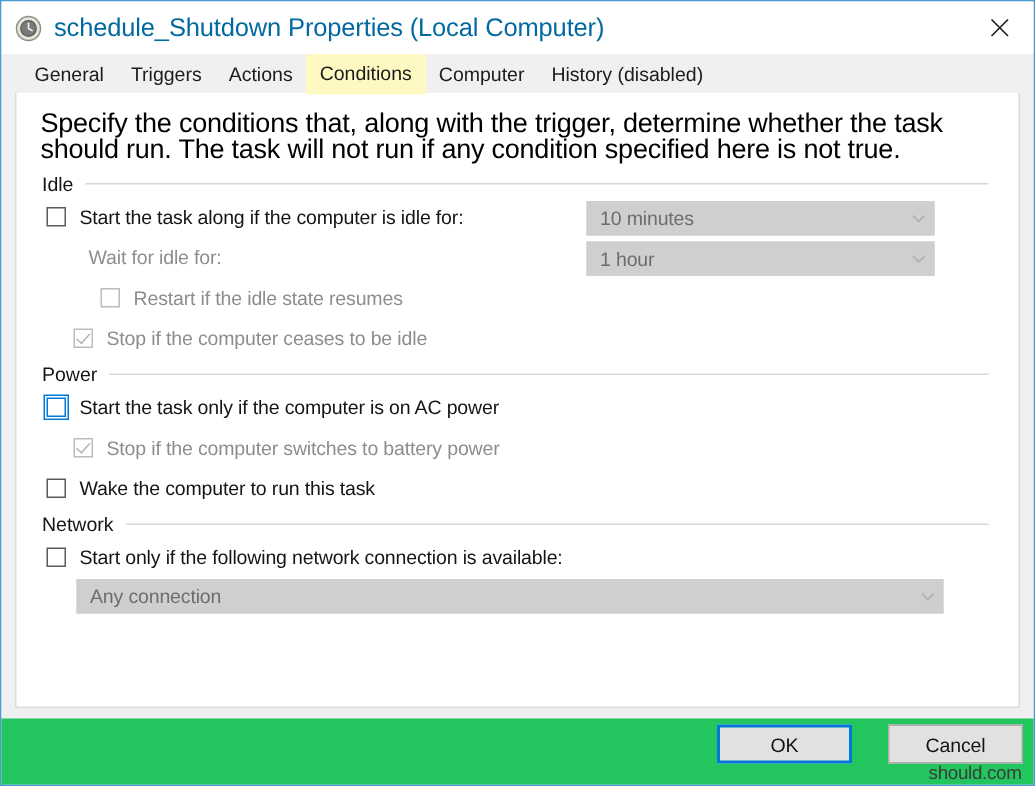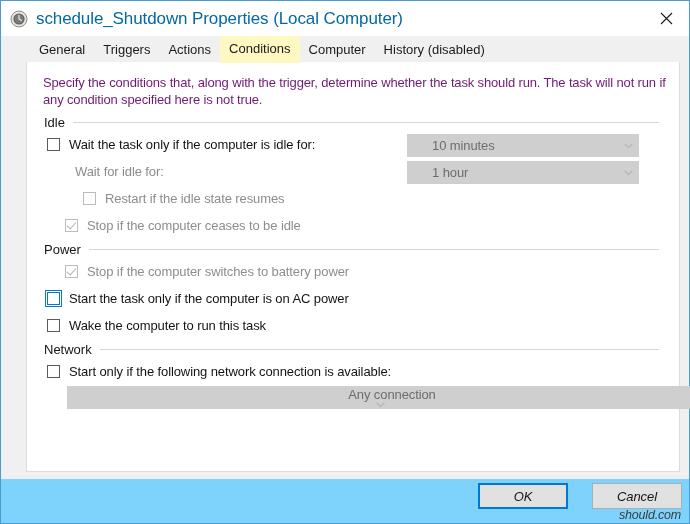--- a/index.html
+++ b/index.html
@@ -63,21 +63,20 @@
   }
   .close-btn svg { display: block; }
 
   
   .dialog-body {
     flex: 1 1 auto;
     position: relative;
     background: #f0f0f0;
     padding: 0 9px;
     box-sizing: border-box;
-    margin-left: 16px;
   }
 
   .tabstrip {
     position: relative;
     height: 27px;
     display: flex;
     align-items: flex-end;
     padding-left: 4px;
     box-sizing: border-box;
   }
@@ -115,22 +114,22 @@
   .tabpanel::before {
     content: "";
     position: absolute;
     left: 0; top: 0;
     height: 1px;
     width: 100%;
     background: #ffffff;
   }
 
   .desc {
-    font-size: 13px;
-    color: #701a75;
+    font-size: 18px;
+    color: #000000;
     line-height: 17px;
     margin: 2px 0 6px 4px;
     letter-spacing: -0.15px;
   }
 
   
   .group {
     margin-top: 2px;
   }
   .group-head {
@@ -219,51 +218,50 @@
     box-sizing: border-box;
     background: #cfcfcf;
     border: 1px solid #cfcfcf;
     display: flex;
     align-items: center;
     cursor: default;
   }
   .combo .combo-text {
     font-size: 13px;
     color: #6d6d6d;
-    padding-left: 24px;
+    padding-left: 8px;
     flex: 1 1 auto;
     white-space: nowrap;
     overflow: hidden;
     letter-spacing: -0.1px;
   }
   .combo .combo-arrow {
     width: 20px;
     display: flex;
     align-items: center;
     justify-content: center;
     flex: 0 0 auto;
   }
   .combo .combo-arrow svg { display: block; }
 
   .combo-idle1 { left: 368px; top: 3px; width: 232px; }
   .combo-idle2 { left: 368px; top: 3px; width: 232px; }
-  .combo-net   { left: 28px;  top: 1px; width: 626px; flex-direction: column; }
+  .combo-net   { left: 28px;  top: 1px; width: 578px; }
 
   .net-combo-wrap {
     position: relative;
     height: 30px;
   }
 
   
   .footer {
     height: 44px;
     min-height: 44px;
-    background: #7dd3fc;
-    position: relative;
-    font-style: italic;
+    background: #22c55e;
+    position: relative;
   }
   .btn {
     position: absolute;
     top: 4px;
     width: 90px;
     height: 26px;
     box-sizing: border-box;
     background: #e1e1e1;
     border: 1px solid #adadad;
     font-size: 13px;
@@ -328,21 +326,21 @@
       <div class="desc">Specify the conditions that, along with the trigger, determine whether the task should run.  The task will not run  if any condition specified here is not true.</div>
 
       <div class="group">
         <div class="group-head">
           <span class="group-title">Idle</span>
           <span class="group-rule"></span>
         </div>
 
         <div class="row">
           <span class="cb"></span>
-          <span class="cb-label">Wait the task only if the computer is idle for:</span>
+          <span class="cb-label">Start the task along if the computer is idle for:</span>
           <div class="combo combo-idle1">
             <span class="combo-text">10 minutes</span>
             <span class="combo-arrow">
               <svg width="9" height="6" viewBox="0 0 9 6">
                   <path d="M0.6 0.8 L4.5 4.6 L8.4 0.8" stroke="#b0b0b0" stroke-width="1.1" fill="none"></path>
                 </svg>
             </span>
           </div>
         </div>
 
@@ -368,28 +366,28 @@
           <span class="cb-label disabled">Stop if the computer ceases to be idle</span>
         </div>
       </div>
 
       <div class="group">
         <div class="group-head">
           <span class="group-title">Power</span>
           <span class="group-rule"></span>
         </div>
 
+        <div class="row">
+          <span class="cb focused"></span>
+          <span class="cb-label">Start the task only if the computer is on AC power</span>
+        </div>
+
         <div class="row indent1">
           <span class="cb checked disabled"></span>
           <span class="cb-label disabled">Stop if the computer switches to battery power</span>
-        </div>
-
-        <div class="row">
-          <span class="cb focused"></span>
-          <span class="cb-label">Start the task only if the computer is on AC power</span>
         </div>
 
         <div class="row">
           <span class="cb"></span>
           <span class="cb-label">Wake the computer to run this task</span>
         </div>
       </div>
 
       <div class="group">
         <div class="group-head">

